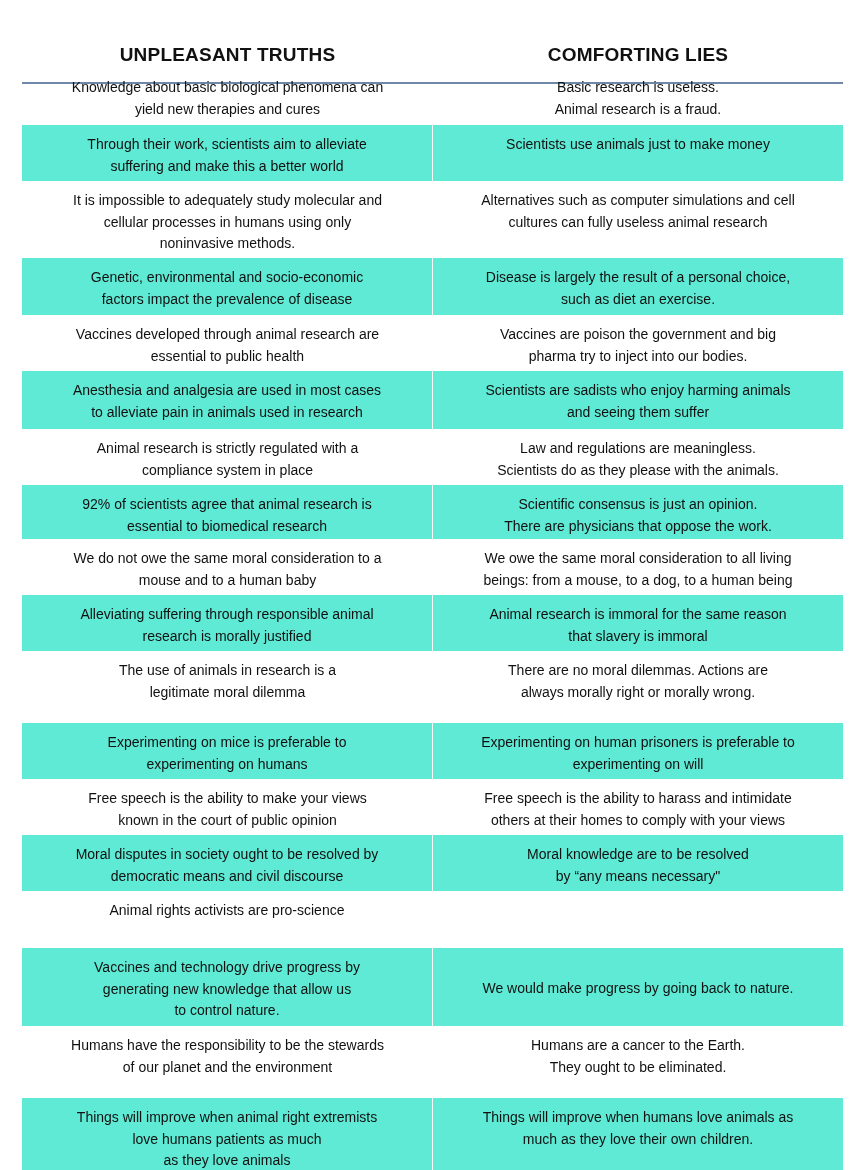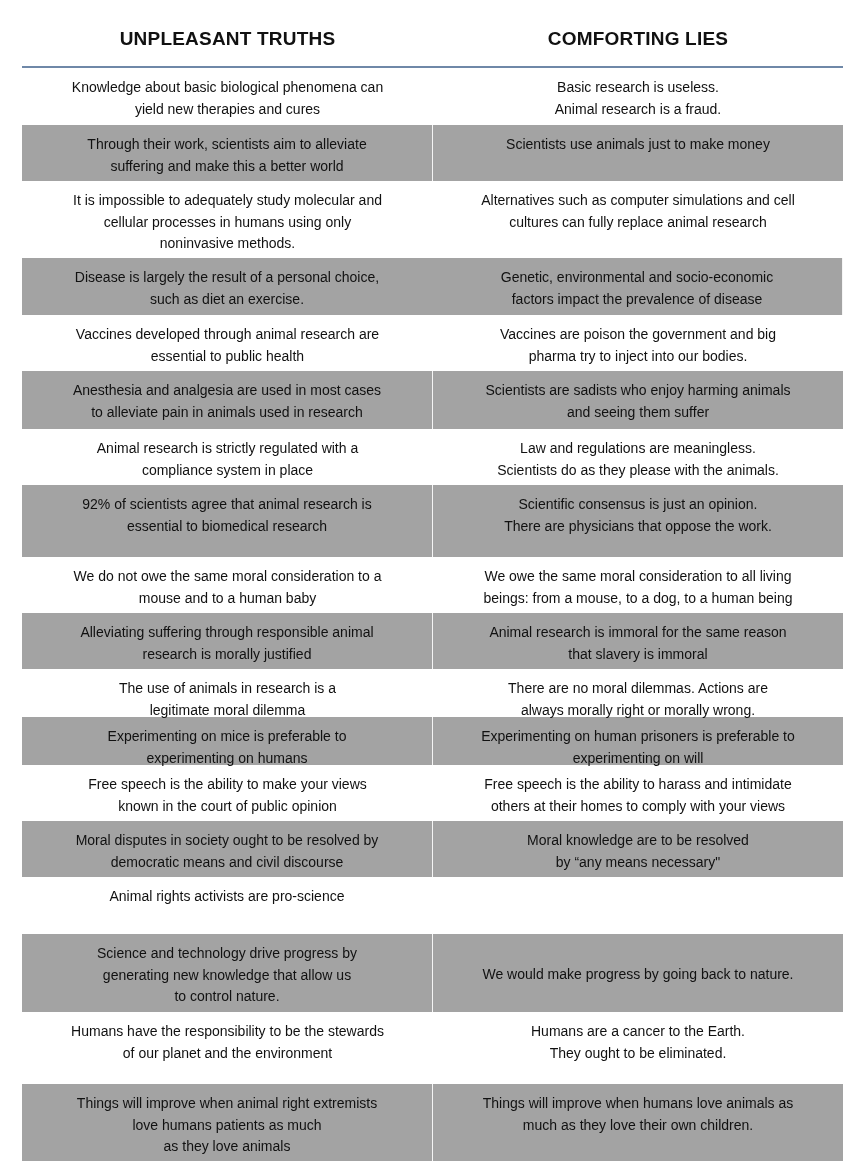--- a/index.html
+++ b/index.html
@@ -1,27 +1,27 @@
 <!DOCTYPE html>
 <html><head>
 <meta charset="utf-8">
 <style>
   html, body { margin: 0; padding: 0; background: #ffffff; }
   body { width: 863px; height: 1170px; position: relative; overflow: hidden;
          font-family: "Liberation Sans", sans-serif; color: #111; }
-  .header { position: absolute; left: 22px; top: 0; width: 821px; height: 66px;
+  .header { position: absolute; left: 22px; top: 16px; width: 821px; height: 66px;
             display: flex; border-bottom: 2px solid #6f88a8; }
   .header .hcell { flex: 0 0 auto; display: flex; align-items: center; justify-content: center;
                    font-family: "Liberation Sans", sans-serif; font-weight: bold; font-size: 19px;
                    letter-spacing: 0.2px; padding-top: 12px; box-sizing: border-box; }
   .header .left { width: 411px; }
   .header .right { width: 410px; text-align: right; }
   .table { position: absolute; left: 22px; top: 68px; width: 821px; }
   .row { display: flex; width: 821px; box-sizing: border-box; }
-  .row.shaded { background: #a3a3a3; }
+  .row.shaded { background: #5eead4; }
   .row.shaded .cell.left { border-right: 1px solid #f5f5f5; }
   .cell { box-sizing: border-box; text-align: center; font-size: 14px; line-height: 21.5px;
           padding-top: 9px; white-space: pre-line; }
   .cell.left { width: 411px; padding-left: 4px; padding-right: 4px; }
   .cell.right { width: 410px; padding-left: 2px; padding-right: 2px; }
   .cell.vcenter { display: flex; align-items: center; justify-content: center; padding-top: 4px; }
 </style>
 </head>
 <body>
 
@@ -40,71 +40,71 @@
   <div class="row shaded" style="height:56px">
     <div class="cell left">Through their work, scientists aim to alleviate
 suffering and make this a better world</div>
     <div class="cell right">Scientists use animals just to make money</div>
   </div>
   <div class="row" style="height:77px">
     <div class="cell left">It is impossible to adequately study molecular and
 cellular processes in humans using only
 noninvasive methods.</div>
     <div class="cell right">Alternatives such as computer simulations and cell
-cultures can fully replace animal research</div>
+cultures can fully useless animal research</div>
   </div>
   <div class="row shaded" style="height:57px">
+    <div class="cell left">Genetic, environmental and socio-economic
+factors impact the prevalence of disease</div>
     <div class="cell right">Disease is largely the result of a personal choice,
 such as diet an exercise.</div>
-    <div class="cell left">Genetic, environmental and socio-economic
-factors impact the prevalence of disease</div>
   </div>
   <div class="row" style="height:56px">
     <div class="cell left">Vaccines developed through animal research are
 essential to public health</div>
     <div class="cell right">Vaccines are poison the government and big
 pharma try to inject into our bodies.</div>
   </div>
   <div class="row shaded" style="height:58px">
     <div class="cell left">Anesthesia and analgesia are used in most cases
 to alleviate pain in animals used in research</div>
     <div class="cell right">Scientists are sadists who enjoy harming animals
 and seeing them suffer</div>
   </div>
   <div class="row" style="height:56px">
     <div class="cell left">Animal research is strictly regulated with a
 compliance system in place</div>
     <div class="cell right">Law and regulations are meaningless.
 Scientists do as they please with the animals.</div>
   </div>
-  <div class="row shaded" style="height:72px">
+  <div class="row shaded" style="height:54px">
     <div class="cell left">92% of scientists agree that animal research is
 essential to biomedical research</div>
     <div class="cell right">Scientific consensus is just an opinion.
 There are physicians that oppose the work.</div>
   </div>
   <div class="row" style="height:56px">
     <div class="cell left">We do not owe the same moral consideration to a
 mouse and to a human baby</div>
     <div class="cell right">We owe the same moral consideration to all living
 beings: from a mouse, to a dog, to a human being</div>
   </div>
   <div class="row shaded" style="height:56px">
     <div class="cell left">Alleviating suffering through responsible animal
 research is morally justified</div>
     <div class="cell right">Animal research is immoral for the same reason
 that slavery is immoral</div>
   </div>
-  <div class="row" style="height:48px">
+  <div class="row" style="height:72px">
     <div class="cell left">The use of animals in research is a
 legitimate moral dilemma</div>
     <div class="cell right">There are no moral dilemmas.  Actions are
 always morally right or morally wrong.</div>
   </div>
-  <div class="row shaded" style="height:48px">
+  <div class="row shaded" style="height:56px">
     <div class="cell left">Experimenting on mice is preferable to
 experimenting on humans</div>
     <div class="cell right">Experimenting on human prisoners is preferable to
 experimenting on will</div>
   </div>
   <div class="row" style="height:56px">
     <div class="cell left">Free speech is the ability to make your views
 known in the court of public opinion</div>
     <div class="cell right">Free speech is the ability to harass and intimidate
 others at their homes to comply with your views</div>
@@ -112,21 +112,21 @@
   <div class="row shaded" style="height:56px">
     <div class="cell left">Moral disputes in society ought to be resolved by
 democratic means and civil discourse</div>
     <div class="cell right">Moral knowledge are to be resolved
 by “any means necessary"</div>
   </div>
   <div class="row" style="height:57px">
     <div class="cell right">Animal rights activists are pro-science</div>
   </div>
   <div class="row shaded" style="height:78px">
-    <div class="cell left">Science and technology drive progress by
+    <div class="cell left">Vaccines and technology drive progress by
 generating new knowledge that allow us
 to control nature.</div>
     <div class="cell right vcenter">We would make progress by going back to nature.</div>
   </div>
   <div class="row" style="height:72px">
     <div class="cell left">Humans have the responsibility to be the stewards
 of our planet and the environment</div>
     <div class="cell right">Humans are a cancer to the Earth.
 They ought to be eliminated.</div>
   </div>

